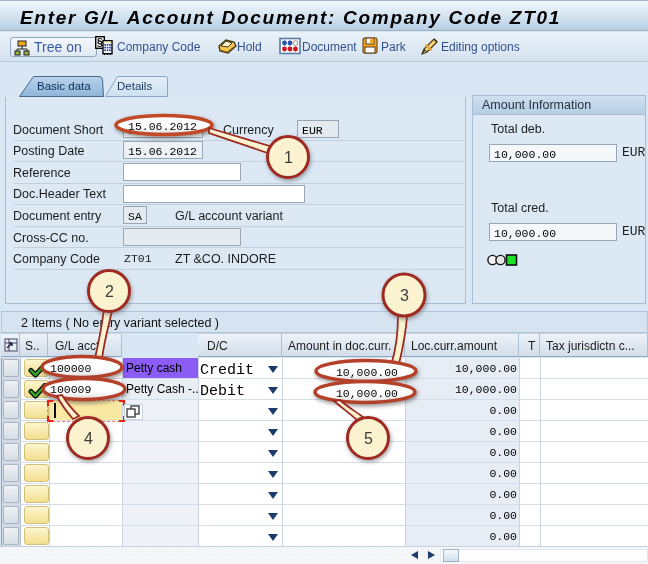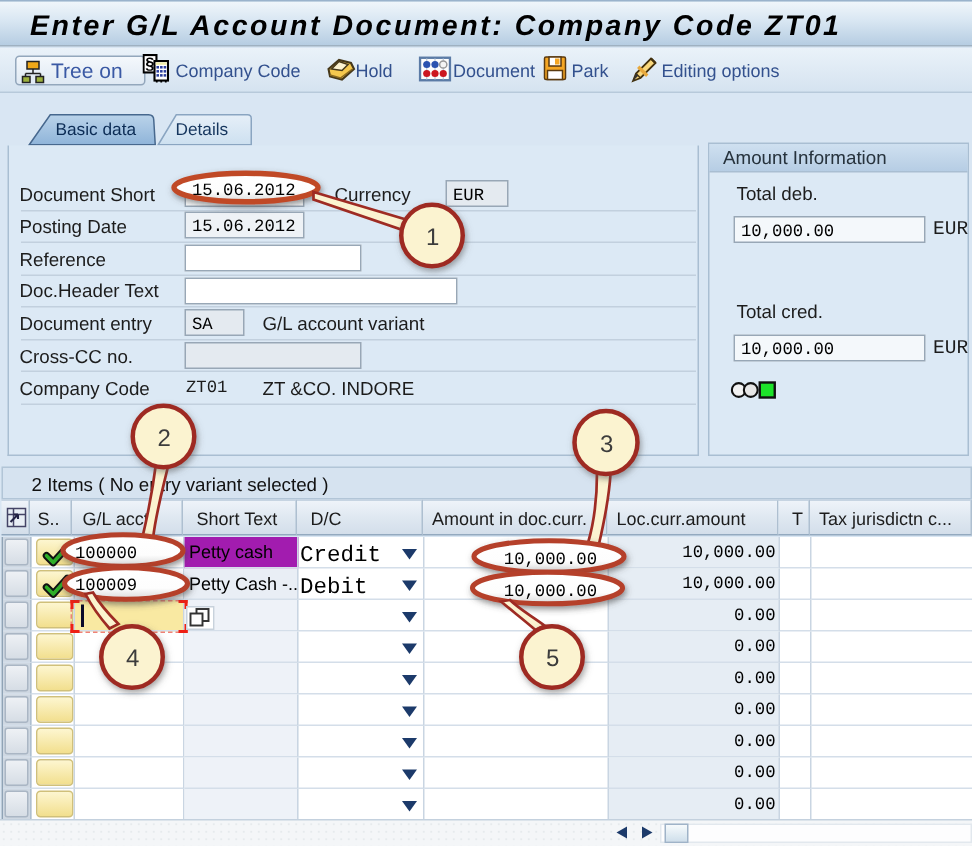--- a/index.html
+++ b/index.html
@@ -160,21 +160,21 @@
   <div class="lbl" style="left:7px;top:47px">Posting Date</div>
   <div class="fld" style="left:117px;top:44px;width:80px;background:#eef2f6">15.06.2012</div>
   <div class="sep" style="top:64px"></div>
   <div class="lbl" style="left:7px;top:69px">Reference</div>
   <div class="fld" style="left:117px;top:66px;width:118px;background:#fff"></div>
   <div class="sep" style="top:86px"></div>
   <div class="lbl" style="left:7px;top:90px">Doc.Header Text</div>
   <div class="fld" style="left:117px;top:88px;width:182px;background:#fff"></div>
   <div class="sep" style="top:107px"></div>
   <div class="lbl" style="left:7px;top:112px">Document entry</div>
-  <div class="fld ro" style="left:117px;top:109px;width:40px">SA</div>
+  <div class="fld ro" style="left:117px;top:109px;width:24px">SA</div>
   <div class="lbl" style="left:169px;top:112px">G/L account variant</div>
   <div class="sep" style="top:129px"></div>
   <div class="lbl" style="left:7px;top:134px">Cross-CC no.</div>
   <div class="fld ro" style="left:117px;top:131px;width:118px"></div>
   <div class="sep" style="top:150px"></div>
   <div class="lbl" style="left:7px;top:155px">Company Code</div>
   <div class="lbl mono" style="left:118px;top:155px;font-size:11.5px">ZT01</div>
   <div class="lbl" style="left:169px;top:155px">ZT &amp;CO. INDORE</div>
   <div class="sep" style="top:172px"></div>
 </div>
@@ -190,21 +190,20 @@
     <circle cx="5.5" cy="6" r="4.6" fill="#f2f2f2" stroke="#111" stroke-width="1.4"></circle>
     <circle cx="13.5" cy="6" r="4.6" fill="#e6e6e6" stroke="#111" stroke-width="1.4"></circle>
     <rect x="19.5" y="1" width="10" height="10" fill="#1de32a" stroke="#111" stroke-width="1.6"></rect>
   </svg>
 </div>
 <div id="items-bar">2 Items ( No entry variant selected )</div>
 <div id="thead">
   <div class="hc" style="left:0;width:19px"></div>
   <div class="hc" style="left:19px;width:28px">S..</div>
   <div class="hc" style="left:47px;width:74px;padding-left:7px">G/L acct</div>
-  <div class="hc" style="left:121px;width:76px;padding-left:9px">Short Text</div>
   <div class="hc" style="left:197px;width:84px;padding-left:9px">D/C</div>
   <div class="hc" style="left:281px;width:123px;padding-left:6px">Amount in doc.curr.</div>
   <div class="hc" style="left:404px;width:114px;padding-left:6px">Loc.curr.amount</div>
   <div class="hc" style="left:518px;width:21px;padding-left:9px">T</div>
   <div class="hc" style="left:539px;width:108px;padding-left:6px">Tax jurisdictn c...</div>
   <svg class="icon" style="left:3px;top:5px" width="14" height="14" viewBox="0 0 14 14">
     <rect x="1" y="1" width="12" height="12" fill="#e8eef5" stroke="#446"></rect>
     <path d="M1 5 H13 M5 1 V13" stroke="#446"></path>
     <path d="M3 10 L8 5 M8 5 v3 M8 5 h-3" stroke="#224" stroke-width="1.4" fill="none"></path>
   </svg>
@@ -216,21 +215,21 @@
       </div>
       <div class="cell" style="left:19px;width:29px">
         <div class="ybtn">
           <svg width="20" height="16" viewBox="0 0 20 16" style="position:absolute;left:3px;top:2px">
             <path d="M3 8.5 L7.5 13 L17 2.5" stroke="#111" stroke-width="5" fill="none" stroke-linecap="round" stroke-linejoin="round"></path>
             <path d="M3 8.5 L7.5 13 L17 2.5" stroke="#2eae28" stroke-width="2.4" fill="none" stroke-linecap="round" stroke-linejoin="round"></path>
           </svg>
         </div>
       </div>
       <div class="cell monocell" style="left:48px;width:73px">100000</div>
-      <div class="cell txtcell" style="left:121px;width:76px;background:#a21caf">Petty cash</div>
+      <div class="cell txtcell" style="left:121px;width:76px;background:#8b5cf6">Petty cash</div>
       <div class="cell monocell" style="left:197px;width:84px;padding-left:1px">Credit<div class="ddl" style="left:69px;top:8px"></div></div>
       <div class="cell amt" style="left:281px;width:123px">10,000.00</div>
       <div class="cell amt loccell" style="left:404px;width:114px;padding-right:2px">10,000.00</div>
       <div class="cell" style="left:518px;width:21px"></div>
       <div class="cell" style="left:539px;width:108px;border-right:none"></div>
     </div>
     <div class="row" style="top:21px">
       <div class="cell selwrap" style="left:0;width:19px;border-right:1px solid #aebfd0">
         <div class="selbtn"></div>
       </div>

